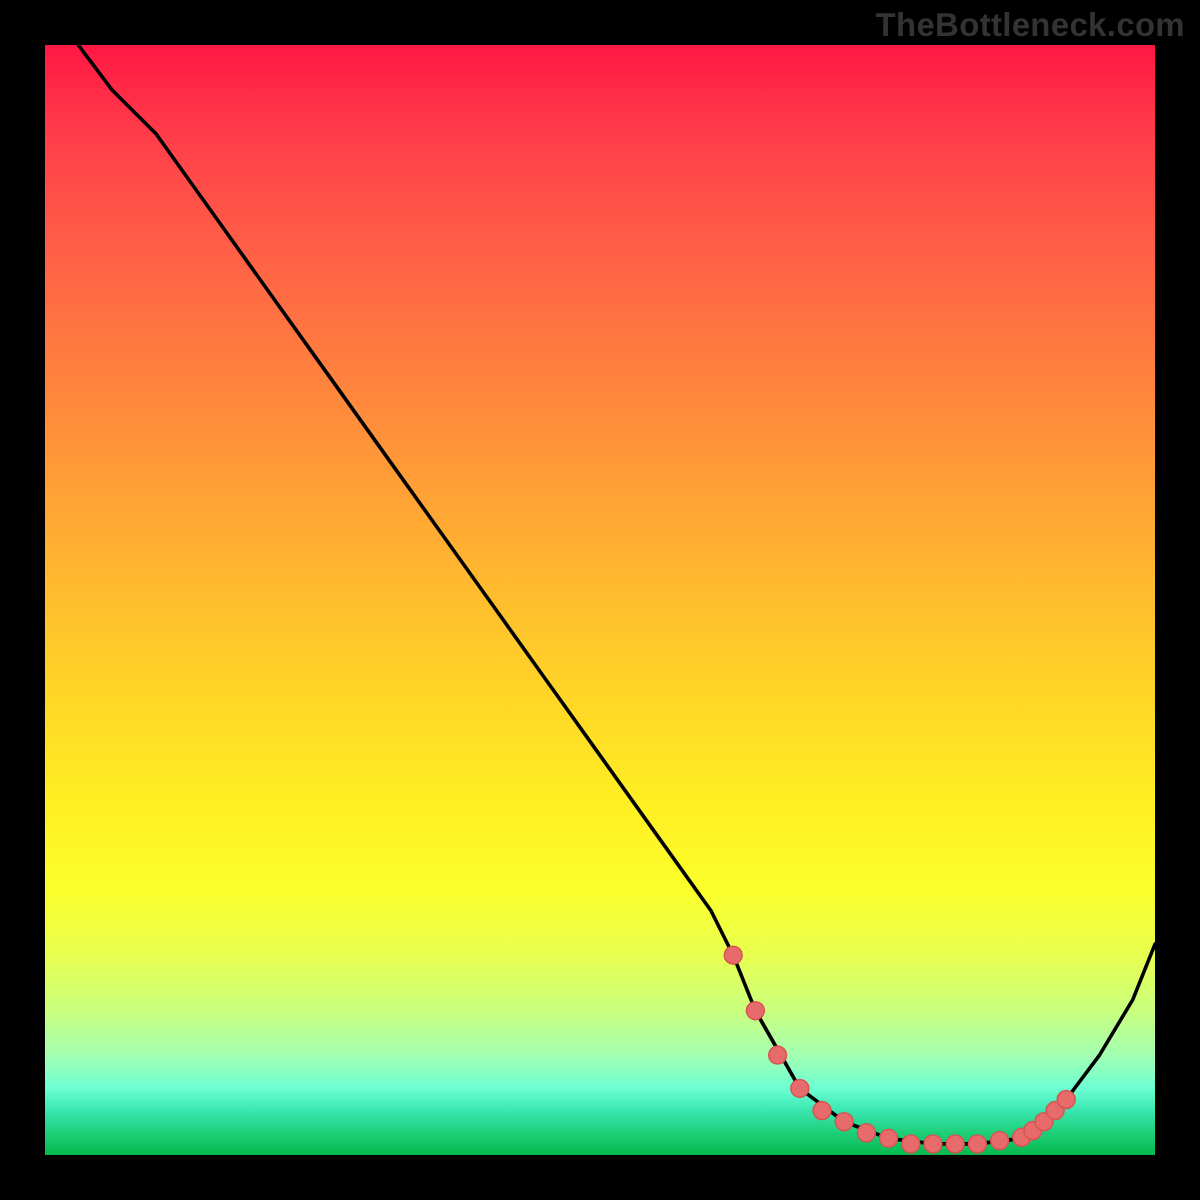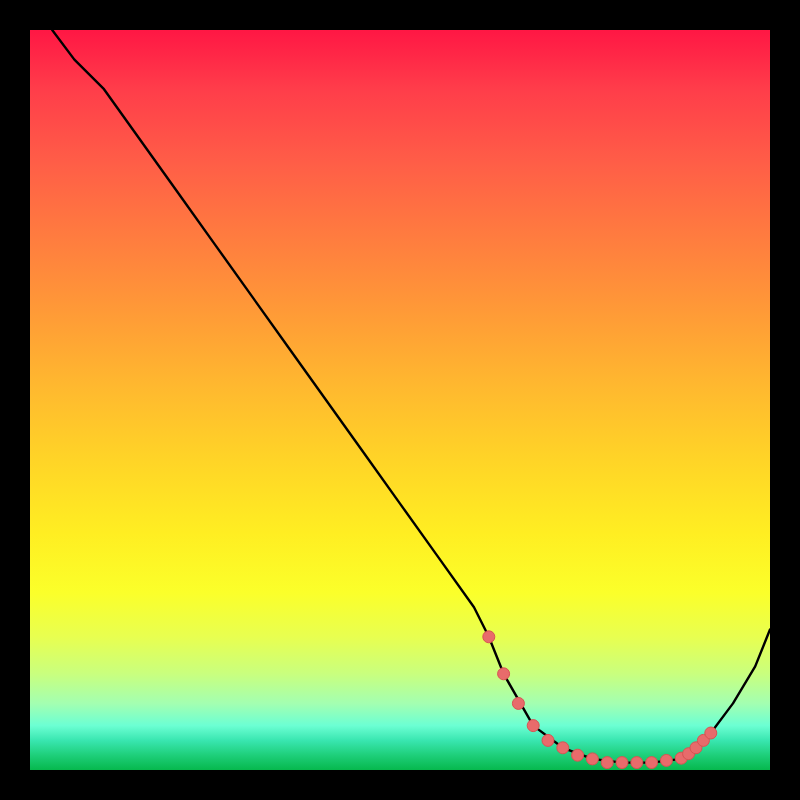--- a/index.html
+++ b/index.html
@@ -58,20 +58,21 @@
     left: 0;
     top: 0;
     width: 740px;
     height: 740px;
   }
 </style>
 </head>
 <body>
 
 <div class="frame">
+  <div class="watermark">TheBottleneck.com</div>
 
   <div class="plot-area">
     <svg class="curve" viewBox="0 0 740 740" preserveAspectRatio="none">
       <path id="curve-path" fill="none" stroke="#000000" stroke-width="2.4" stroke-linejoin="round" stroke-linecap="round" d="M22.2 0.0 L44.4 29.6 L74.0 59.2 L111.0 111.0 L148.0 162.8 L185.0 214.6 L222.0 266.4 L259.0 318.2 L296.0 370.0 L333.0 421.8 L370.0 473.6 L407.0 525.4 L444.0 577.2 L458.8 606.8 L473.6 643.8 L503.2 695.6 L532.8 717.8 L562.4 728.9 L592.0 732.6 L621.6 732.6 L651.2 728.9 L666.0 717.8 L680.8 703.0 L703.0 673.4 L725.2 636.4 L740.0 599.4"></path>
       <g id="markers-group">
           <circle cx="458.8" cy="606.8" r="6" fill="#e86b6b" stroke="#d95353" stroke-width="1"></circle>
           <circle cx="473.6" cy="643.8" r="6" fill="#e86b6b" stroke="#d95353" stroke-width="1"></circle>
           <circle cx="488.4" cy="673.4" r="6" fill="#e86b6b" stroke="#d95353" stroke-width="1"></circle>
           <circle cx="503.2" cy="695.6" r="6" fill="#e86b6b" stroke="#d95353" stroke-width="1"></circle>
           <circle cx="518.0" cy="710.4" r="6" fill="#e86b6b" stroke="#d95353" stroke-width="1"></circle>

